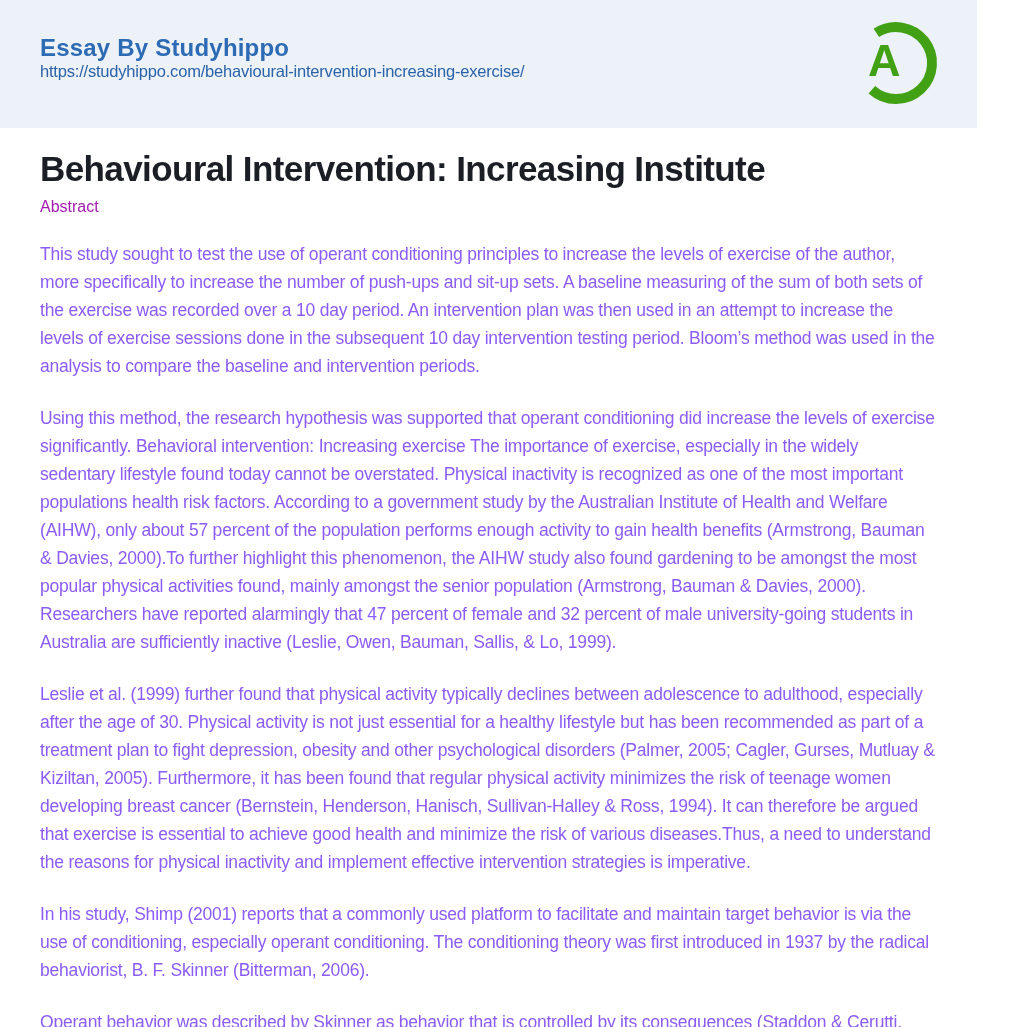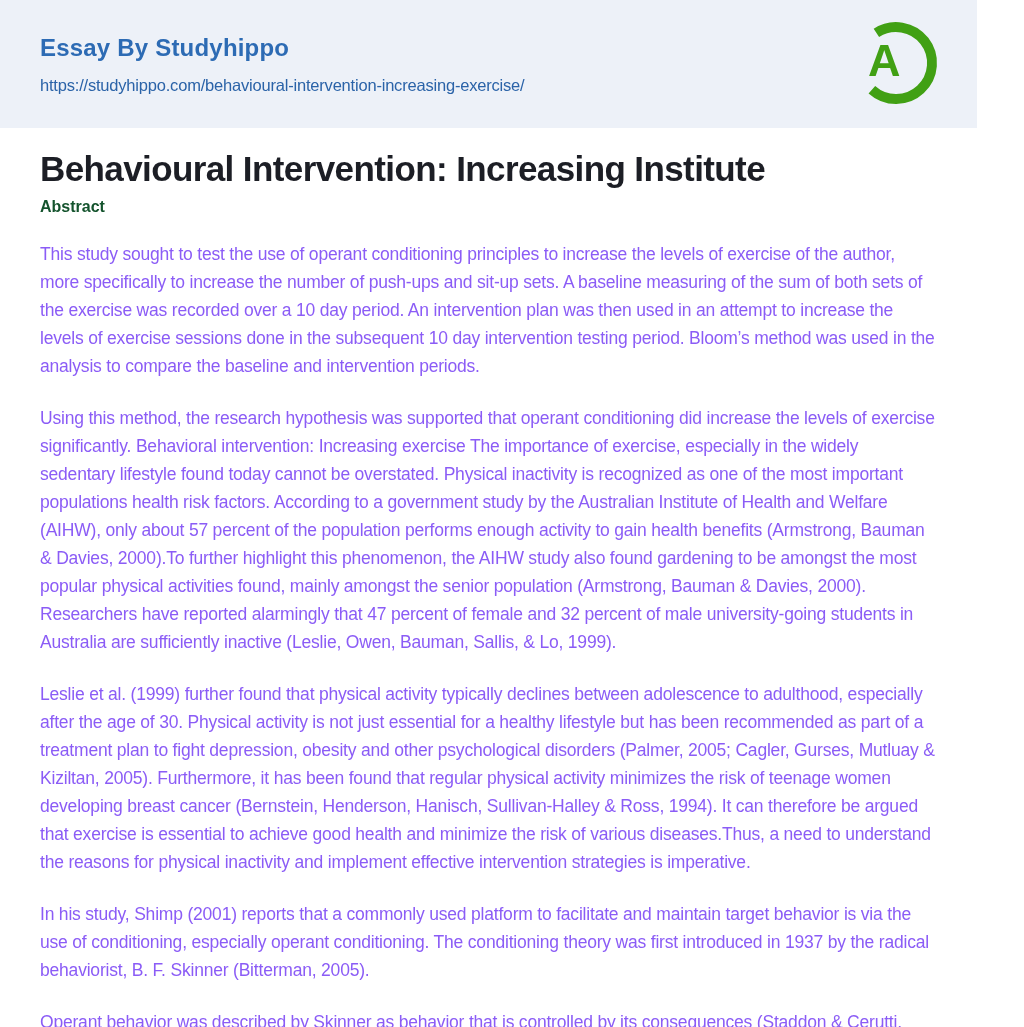--- a/index.html
+++ b/index.html
@@ -28,44 +28,43 @@
     font-size: 24px;
     font-weight: bold;
     letter-spacing: 0.2px;
     margin: 0;
     line-height: 1;
   }
   .url {
     color: #2b63a8;
     font-size: 16.5px;
     letter-spacing: -0.2px;
-    margin-top: 17px;
+    margin-top: 3px;
     line-height: 1;
   }
   .logo {
     margin-top: 17px;
     width: 90px;
     height: 92px;
     display: block;
   }
   .content { padding: 0 40px; }
   .doc-title {
     font-size: 35px;
     font-weight: bold;
     color: #1c1e25;
     letter-spacing: -0.6px;
     margin: 22px 0 0 0;
     line-height: 1.1;
   }
   .subtitle {
     font-size: 16px;
-    color: #14532d;
+    color: #a21caf;
     margin-top: 10px;
     line-height: 1;
-    font-weight: bold;
   }
   .body-par {
     font-size: 17.5px;
     line-height: 28px;
     color: #8b5cf6;
     letter-spacing: -0.2px;
     margin: 0 0 24px 0;
   }
   .body-par.first { margin-top: 25px; }
 </style>
@@ -85,17 +84,17 @@
     </svg>
   </div>
 
   <div class="content">
     <h1 class="doc-title">Behavioural Intervention: Increasing Institute</h1>
     <div class="subtitle">Abstract</div>
 
     <p class="body-par first">This study sought to test the use of operant conditioning principles to increase the levels of exercise of the author, more specifically to increase the number of push-ups and sit-up sets. A baseline measuring of the sum of both sets of the exercise was recorded over a 10 day period. An intervention plan was then used in an attempt to increase the levels of exercise sessions done in the subsequent 10 day intervention testing period. Bloom’s method was used in the analysis to compare the baseline and intervention periods.</p>
     <p class="body-par">Using this method, the research hypothesis was supported that operant conditioning did increase the levels of exercise significantly. Behavioral intervention: Increasing exercise The importance of exercise, especially in the widely sedentary lifestyle found today cannot be overstated. Physical inactivity is recognized as one of the most important populations health risk factors. According to a government study by the Australian Institute of Health and Welfare (AIHW), only about 57 percent of the population performs enough activity to gain health benefits (Armstrong, Bauman &amp; Davies, 2000).To further highlight this phenomenon, the AIHW study also found gardening to be amongst the most popular physical activities found, mainly amongst the senior population (Armstrong, Bauman &amp; Davies, 2000). Researchers have reported alarmingly that 47 percent of female and 32 percent of male university-going students in Australia are sufficiently inactive (Leslie, Owen, Bauman, Sallis, &amp; Lo, 1999).</p>
     <p class="body-par">Leslie et al. (1999) further found that physical activity typically declines between adolescence to adulthood, especially after the age of 30. Physical activity is not just essential for a healthy lifestyle but has been recommended as part of a treatment plan to fight depression, obesity and other psychological disorders (Palmer, 2005; Cagler, Gurses, Mutluay &amp; Kiziltan, 2005). Furthermore, it has been found that regular physical activity minimizes the risk of teenage women developing breast cancer (Bernstein, Henderson, Hanisch, Sullivan-Halley &amp; Ross, 1994). It can therefore be argued that exercise is essential to achieve good health and minimize the risk of various diseases.Thus, a need to understand the reasons for physical inactivity and implement effective intervention strategies is imperative.</p>
-    <p class="body-par">In his study, Shimp (2001) reports that a commonly used platform to facilitate and maintain target behavior is via the use of conditioning, especially operant conditioning. The conditioning theory was first introduced in 1937 by the radical behaviorist, B. F. Skinner (Bitterman, 2005).</p>
+    <p class="body-par">In his study, Shimp (2001) reports that a commonly used platform to facilitate and maintain target behavior is via the use of conditioning, especially operant conditioning. The conditioning theory was first introduced in 1937 by the radical behaviorist, B. F. Skinner (Bitterman, 2006).</p>
     <p class="body-par">Operant behavior was described by Skinner as behavior that is controlled by its consequences (Staddon &amp; Cerutti, 2003).Staddon and Cerutti (2003) further state that although the term was novel, the idea was nothing more than what was then called Instrumental Learning. Skinner’s conditi</p>
   </div>
 
 </div>
 
 </body></html>

